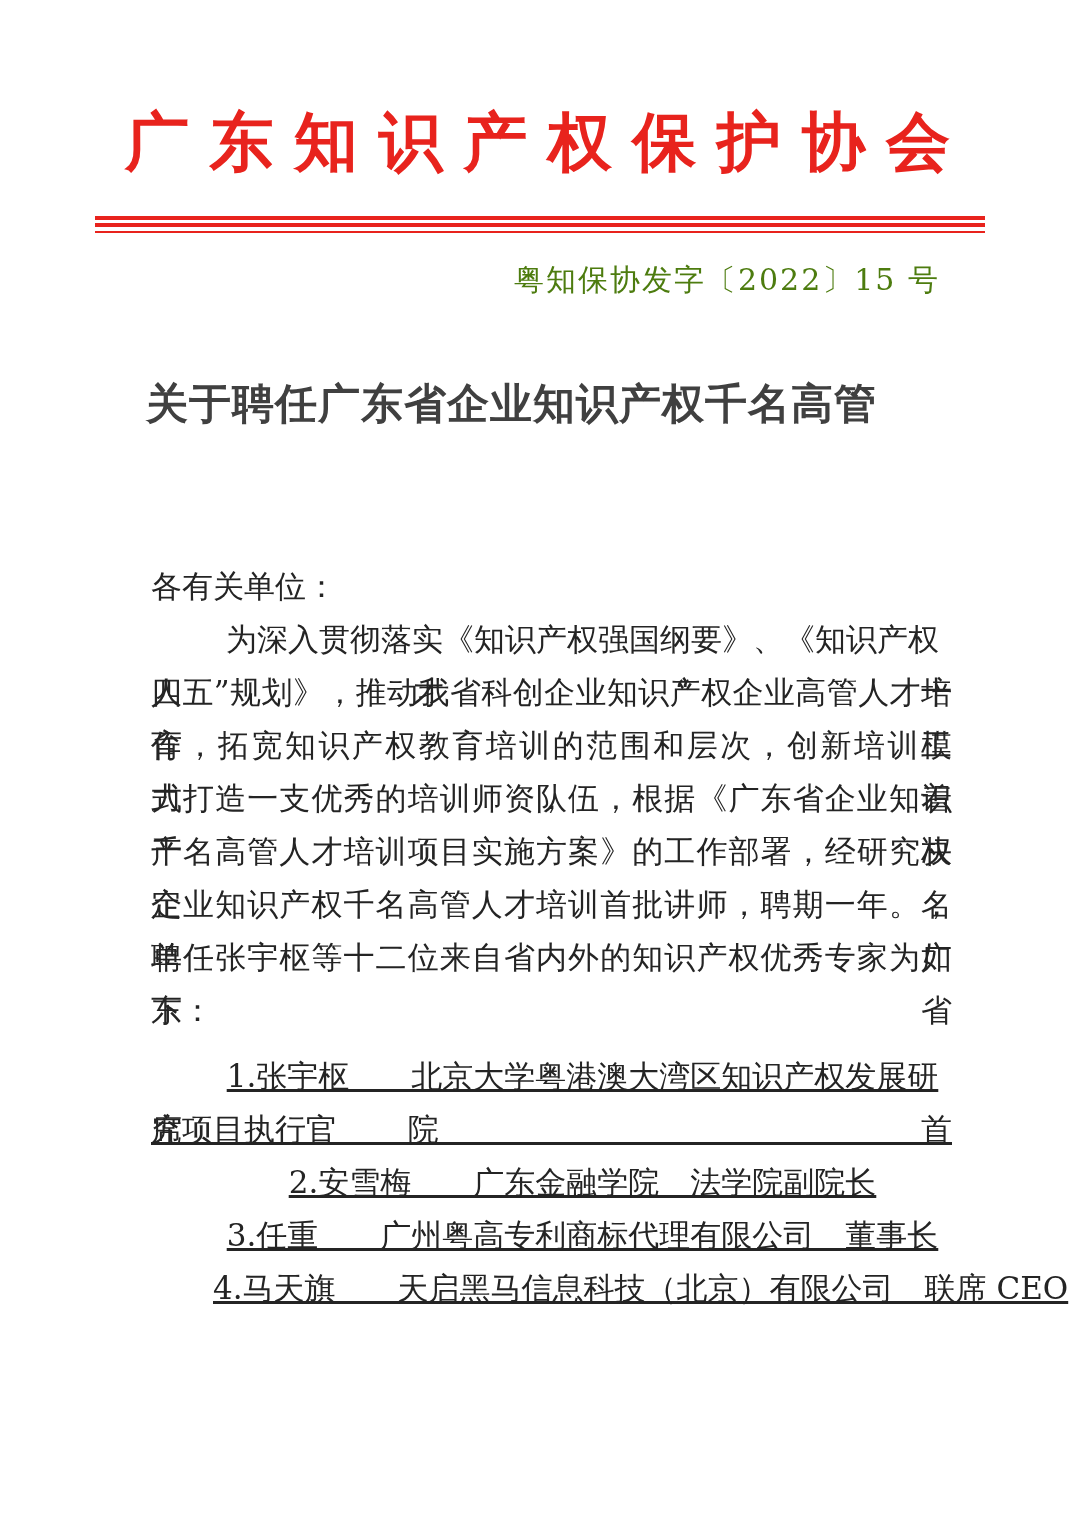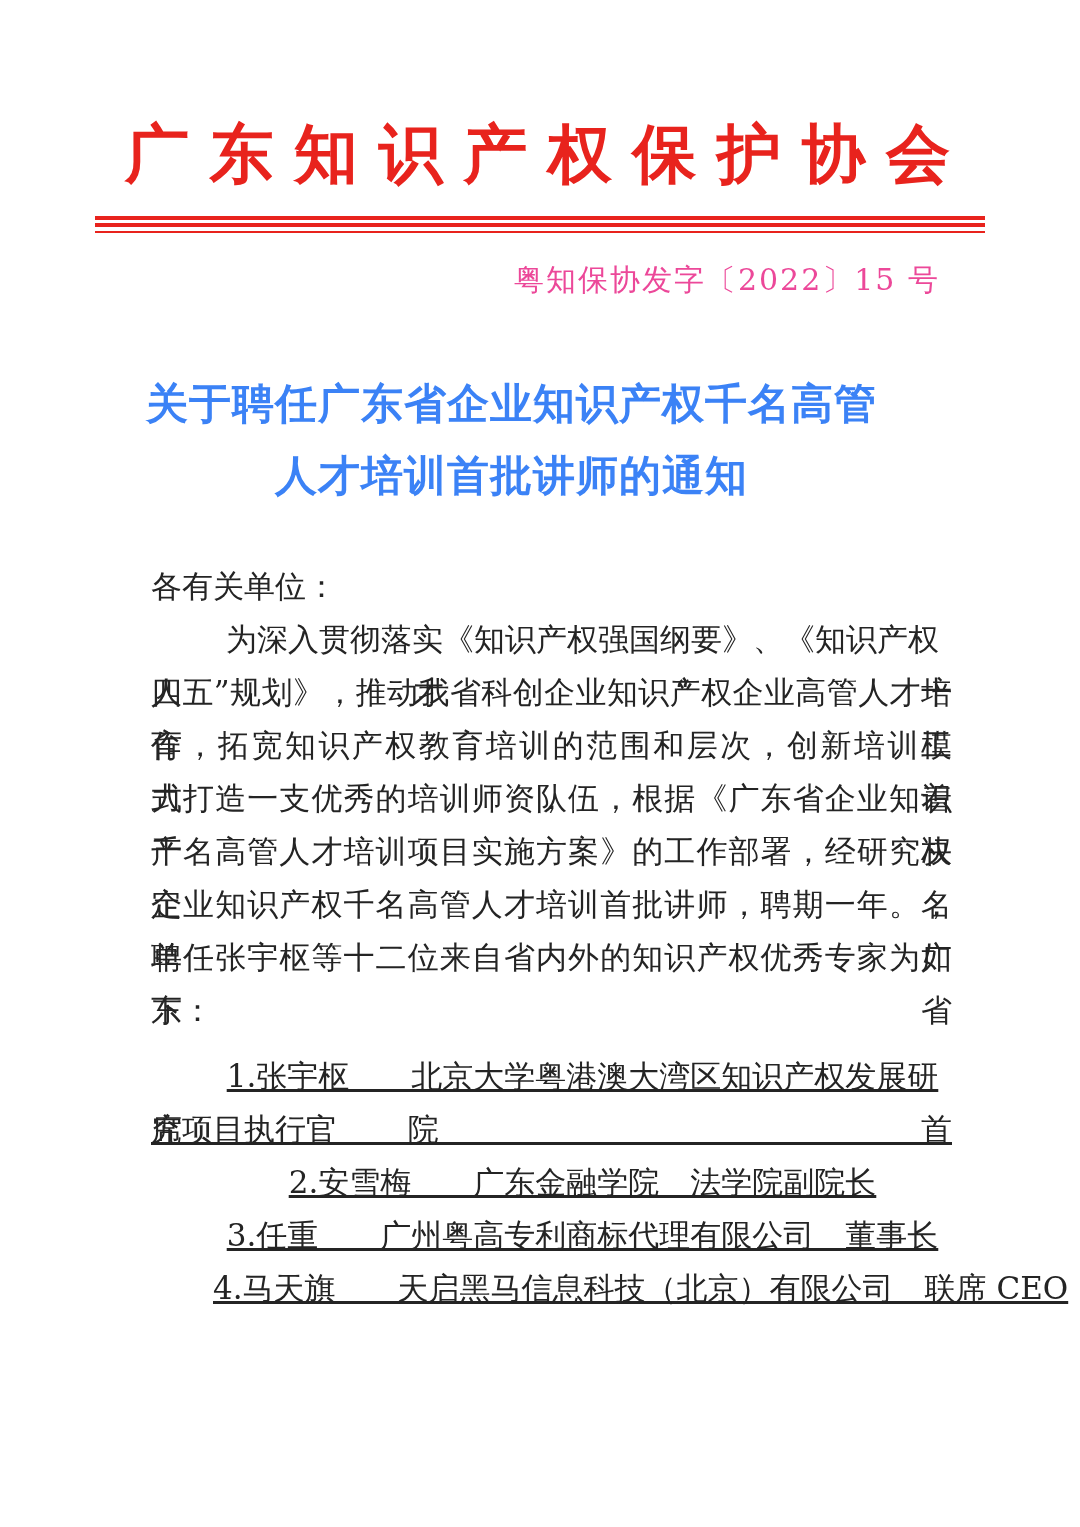--- a/index.html
+++ b/index.html
@@ -15,21 +15,21 @@
     position:relative;
     width:1080px;
     height:1527px;
     background:#ffffff;
     overflow:hidden;
   }
 
   
   .org-name{
     position:absolute;
-    top:104px;
+    top:92px;
     left:125px;
     width:825px;
     font-size:64px;
     line-height:100px;
     font-weight:bold;
     color:var(--red);
     text-align:justify;
     text-align-last:justify;
     text-justify:inter-character;
     white-space:nowrap;
@@ -46,34 +46,34 @@
   .sep-w2{height:4px;}
   .sep-c{height:2px;background:var(--red);}
 
   
   .doc-number{
     position:absolute;
     top:258px;
     right:140px;
     font-size:30px;
     line-height:44px;
-    color:#ec4899;
+    color:#4d7c0f;
     letter-spacing:2px;
     white-space:nowrap;
   }
 
   
   .notice-title{
     position:absolute;
     top:368px;
     left:0;
     width:1023px;
     text-align:center;
     font-weight:bold;
-    color:#3b82f6;
+    color:#404040;
     font-size:42px;
     line-height:72px;
     letter-spacing:1px;
   }
   .notice-title .t-line{display:block;}
 
   
   .body-text{
     position:absolute;
     top:560px;
@@ -109,21 +109,20 @@
     <div class="sep-w1"></div>
     <div class="sep-b"></div>
     <div class="sep-w2"></div>
     <div class="sep-c"></div>
   </div>
 
   <div class="doc-number">粤知保协发字〔2022〕15 号</div>
 
   <h1 class="notice-title" style="margin:0;">
     <span class="t-line">关于聘任广东省企业知识产权千名高管</span>
-    <span class="t-line">人才培训首批讲师的通知</span>
   </h1>
 
   <div class="body-text">
 
     <div class="line">各有关单位：</div>
 
     <div class="intro-paragraph">
       <div class="line just indent">为深入贯彻落实《知识产权强国纲要》、《知识产权人才“十</div>
       <div class="line just">四五”规划》，推动我省科创企业知识产权企业高管人才培育工</div>
       <div class="line just">作，拓宽知识产权教育培训的范围和层次，创新培训模式，着</div>

